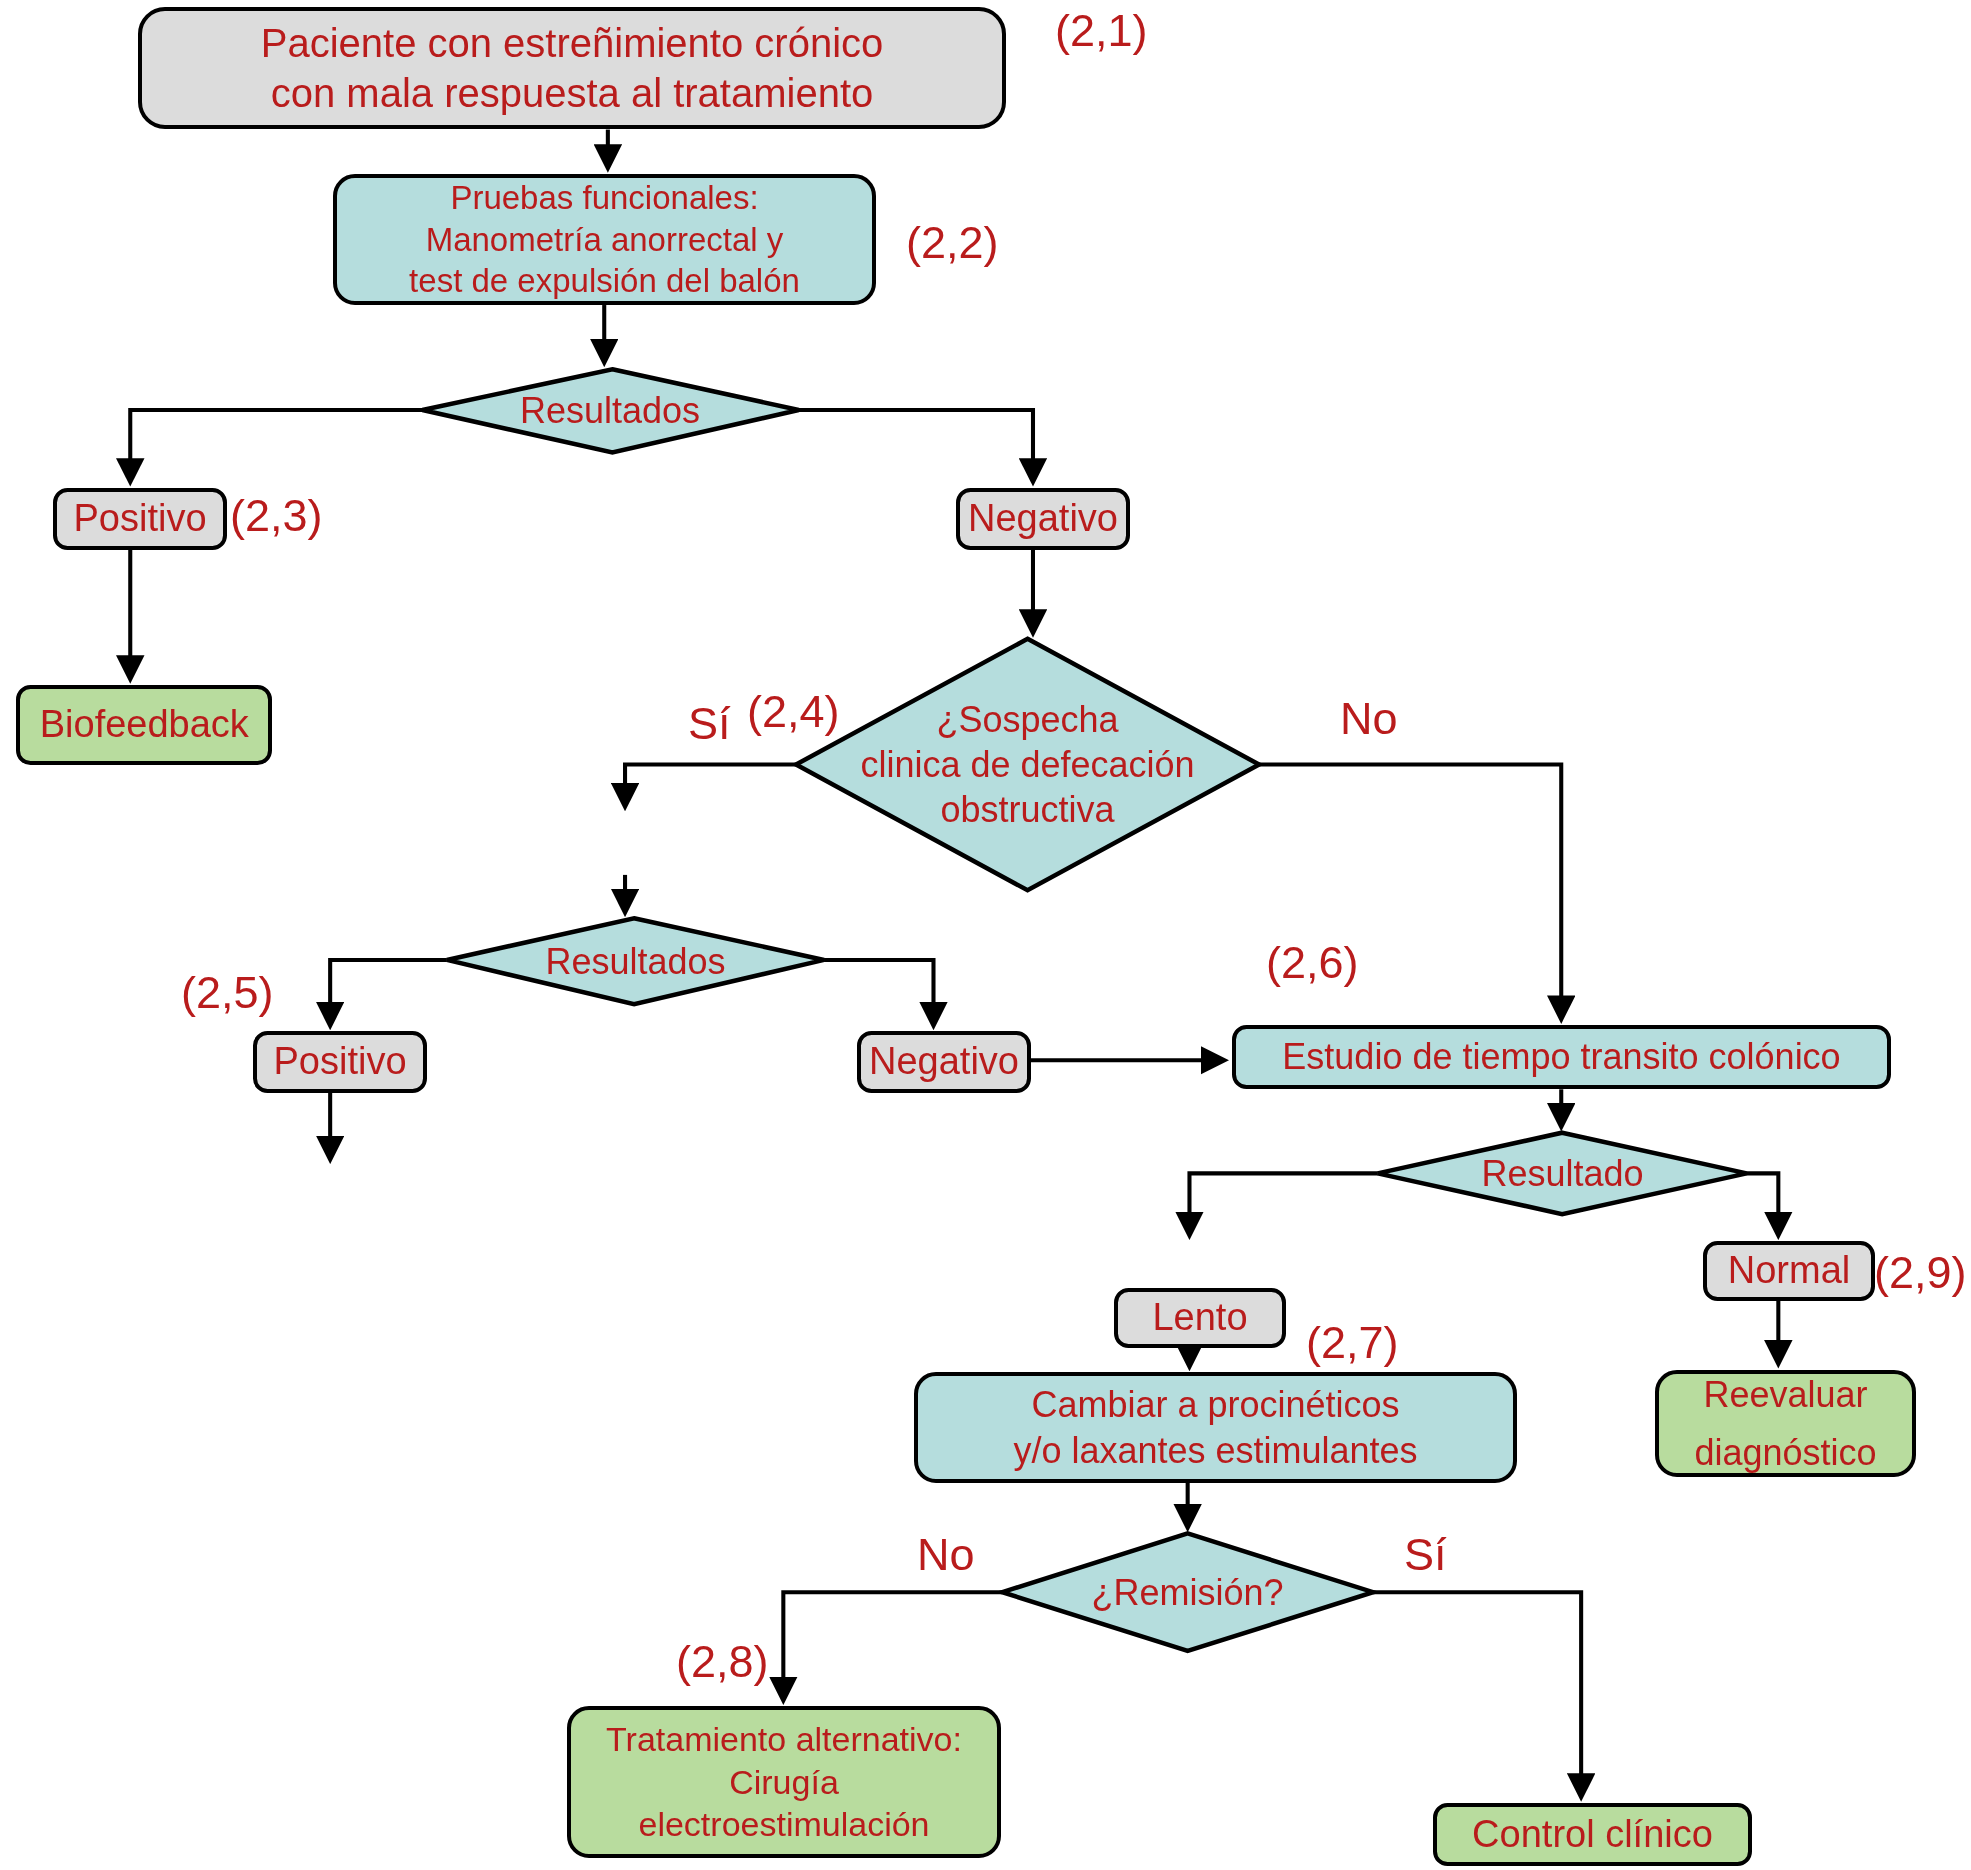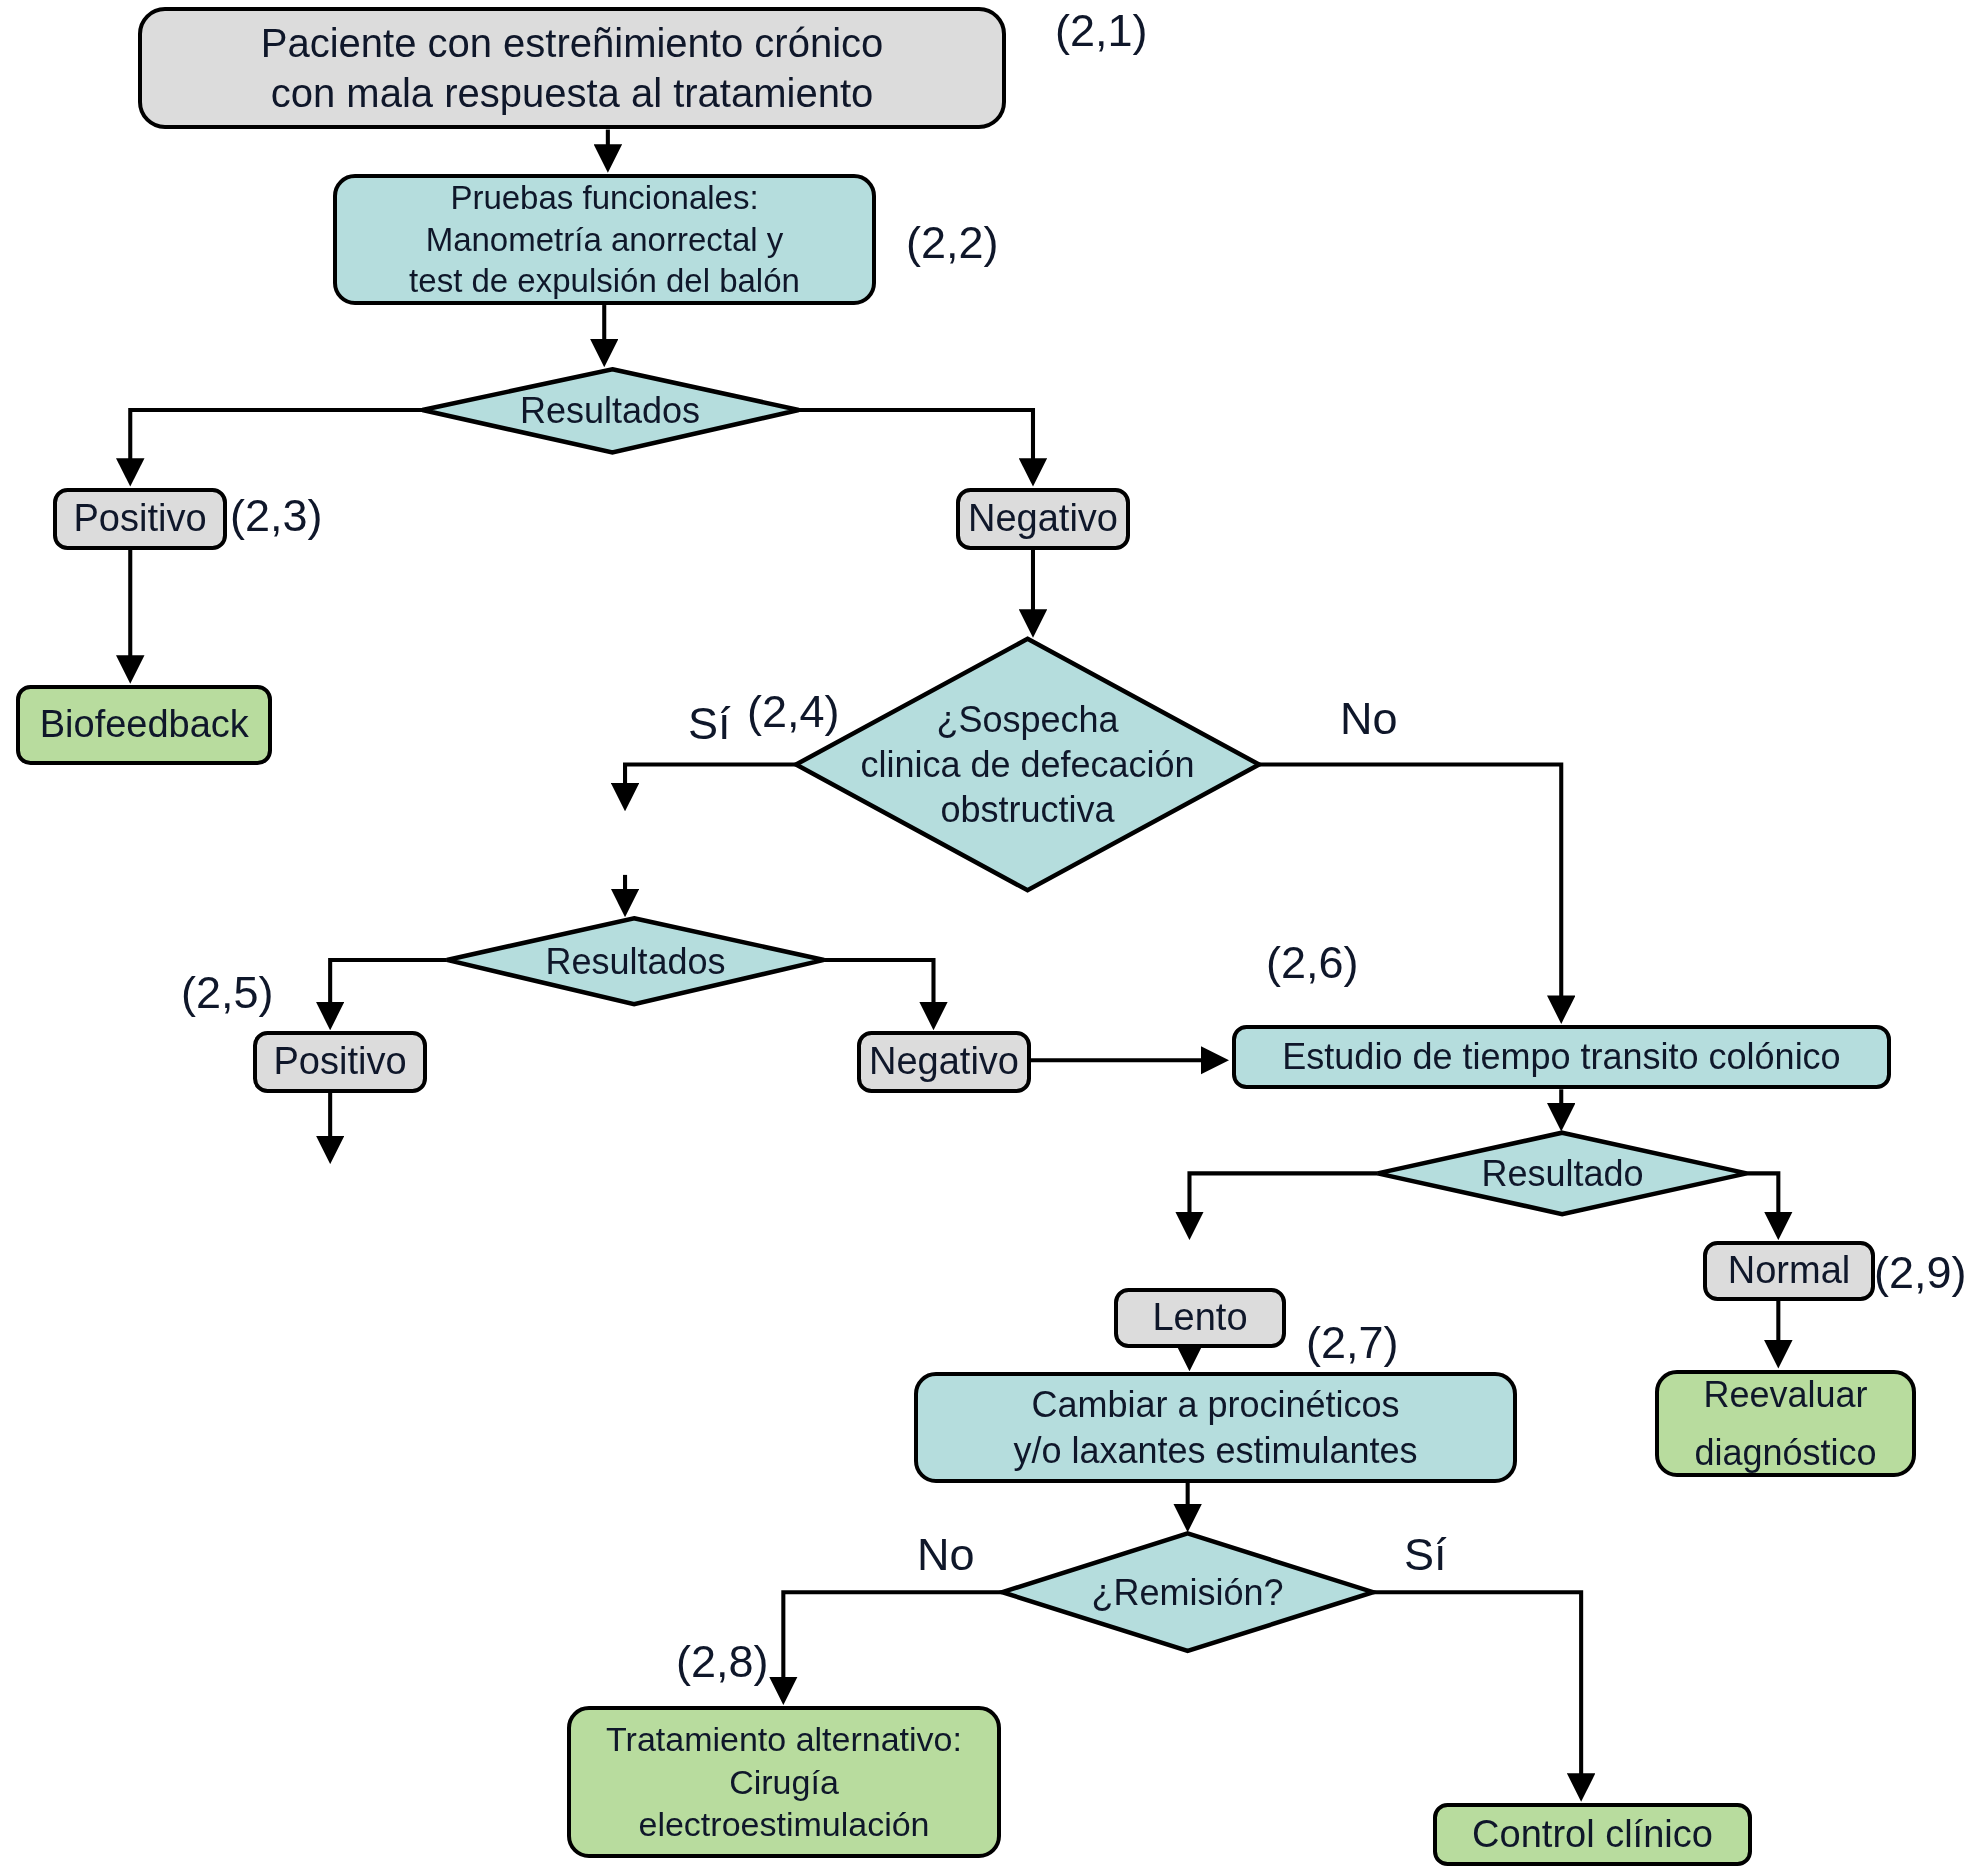--- a/index.html
+++ b/index.html
@@ -2,21 +2,21 @@
 <html style="font-size:14.5px"><head>
 <meta charset="utf-8">
 <style>
   html,body{margin:0;padding:0;background:#ffffff;}
   .canvas{
     position:relative;
     width:1971px;
     height:1871px;
     background:#ffffff;
     font-family:"Liberation Sans", sans-serif;
-    color:#0f172a;
+    color:#b91c1c;
     overflow:hidden;
   }
   svg.layer{position:absolute;left:0;top:0;width:1971px;height:1871px;}
   .edge{fill:none;stroke:#000;stroke-width:4.5;}
   .diamond{fill:#b5dddd;stroke:#000;stroke-width:5;}
   .node{
     position:absolute;
     box-sizing:border-box;
     border:4.5px solid #000;
     display:flex;

